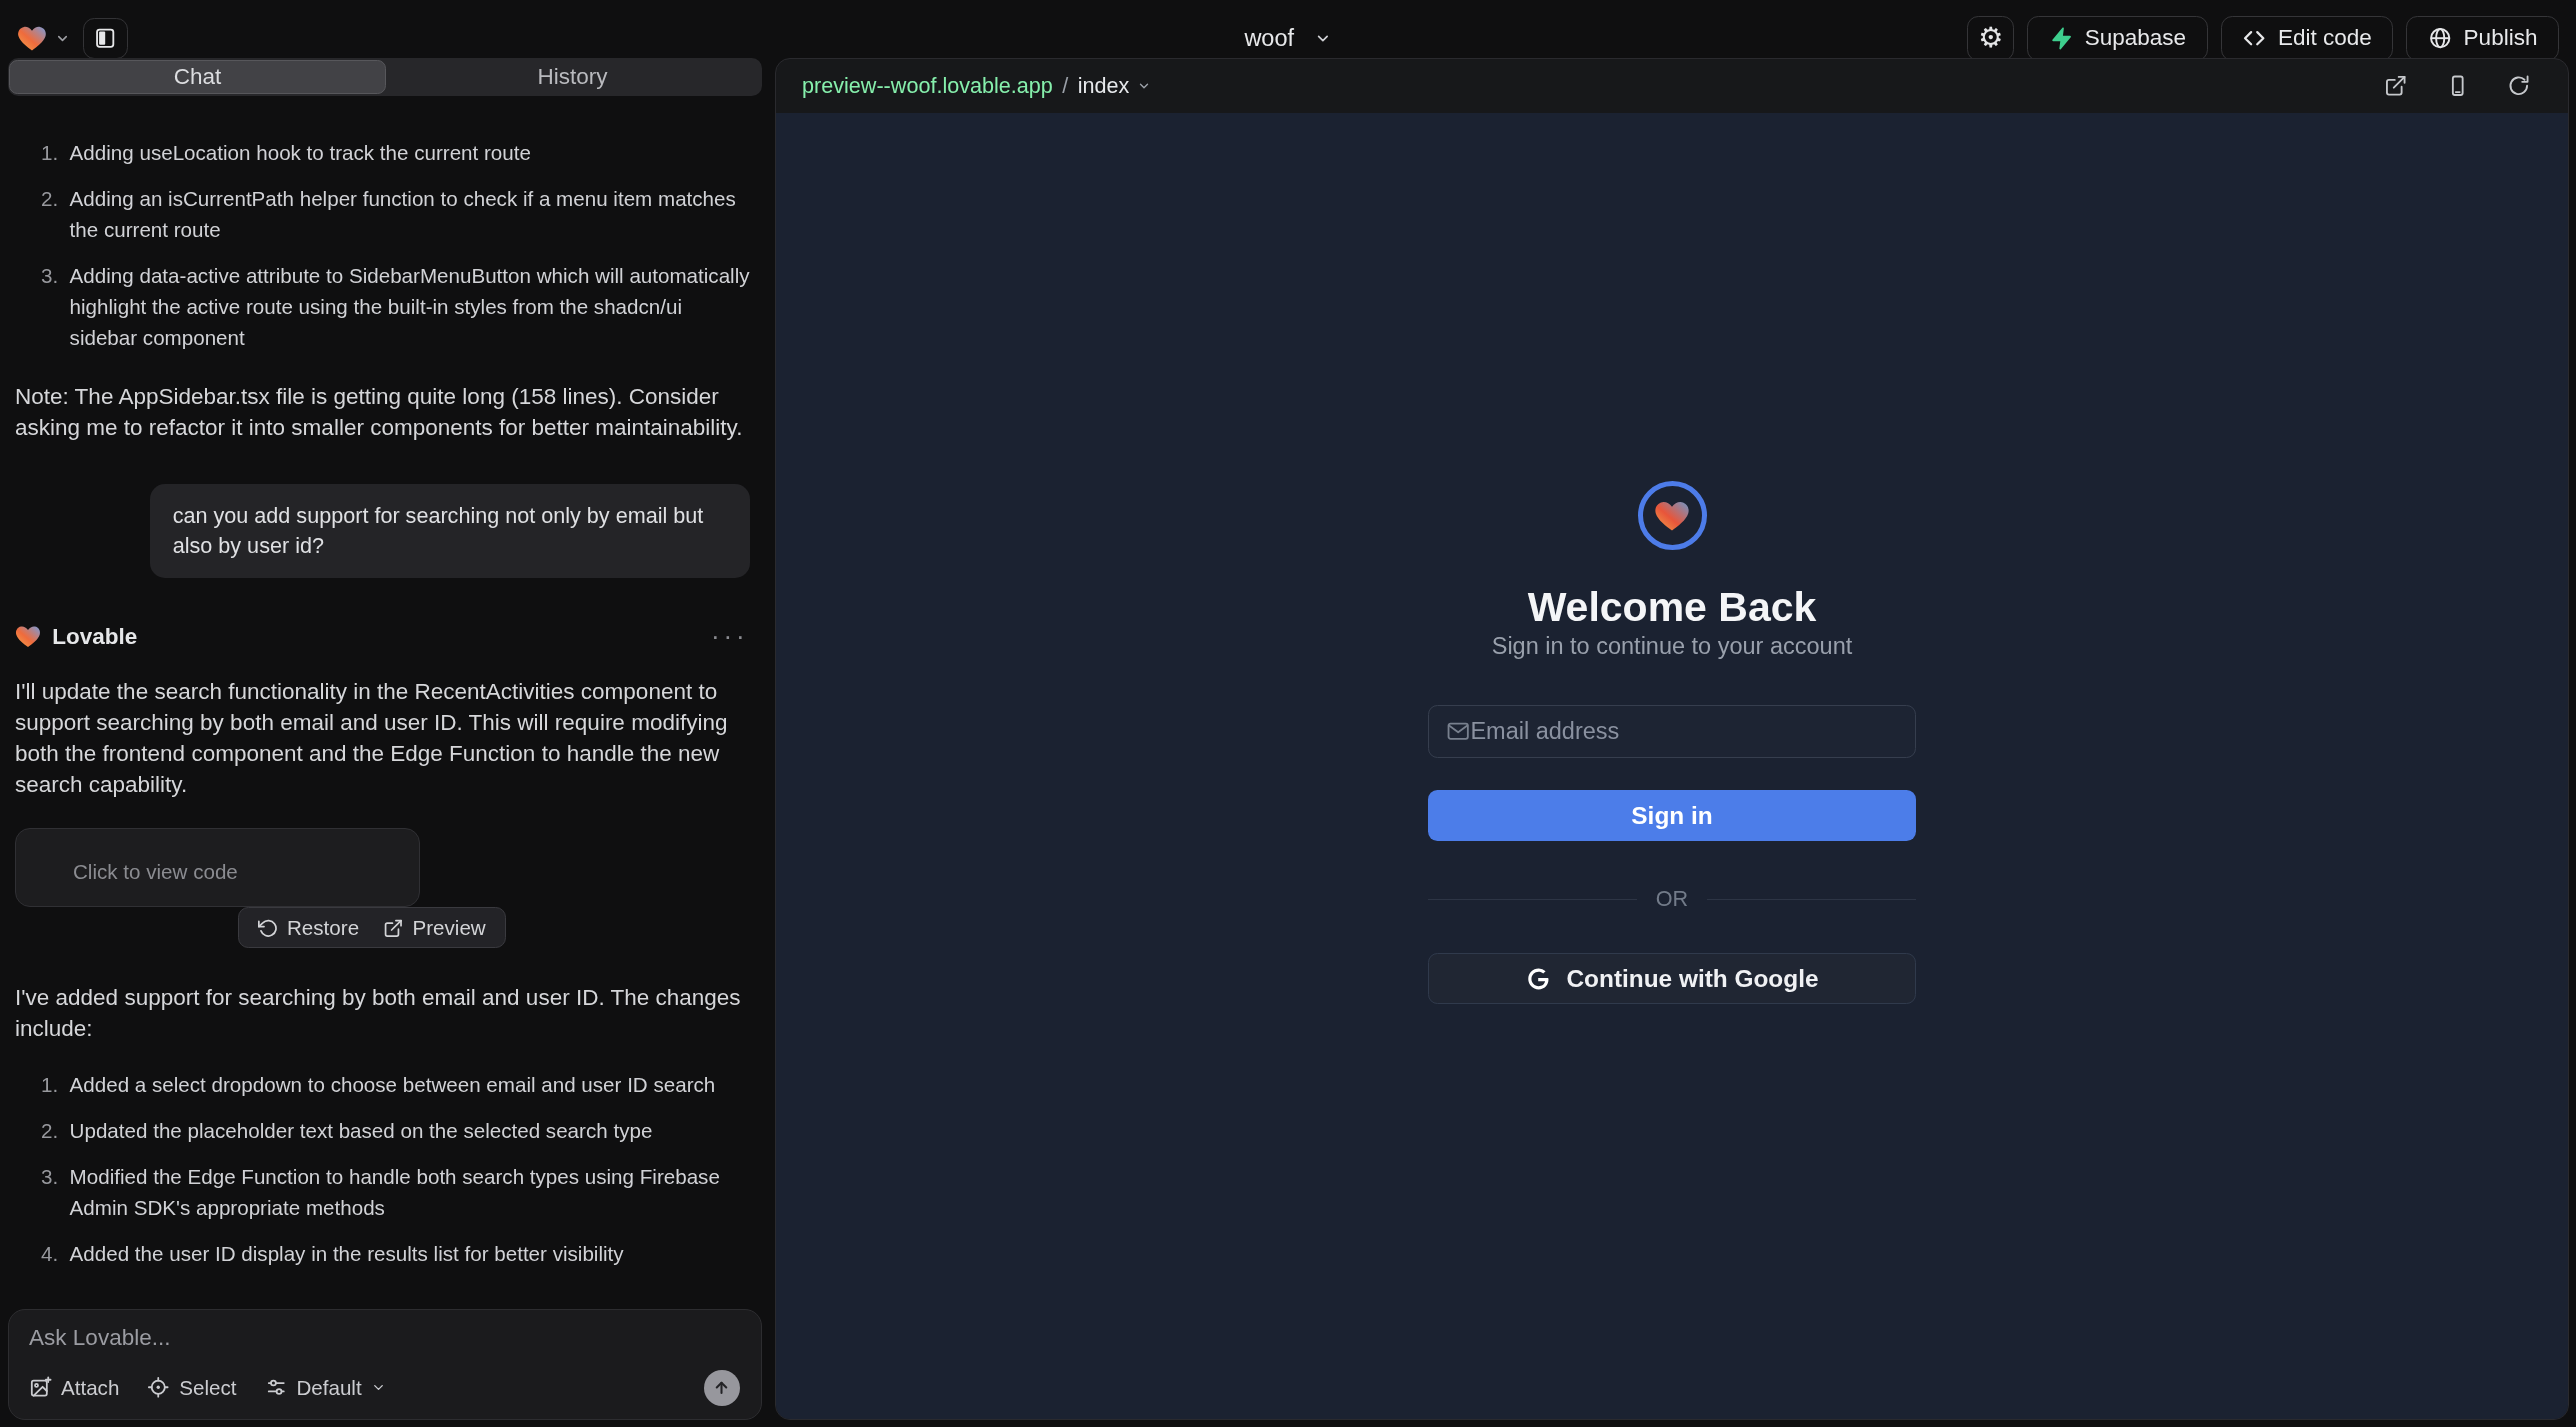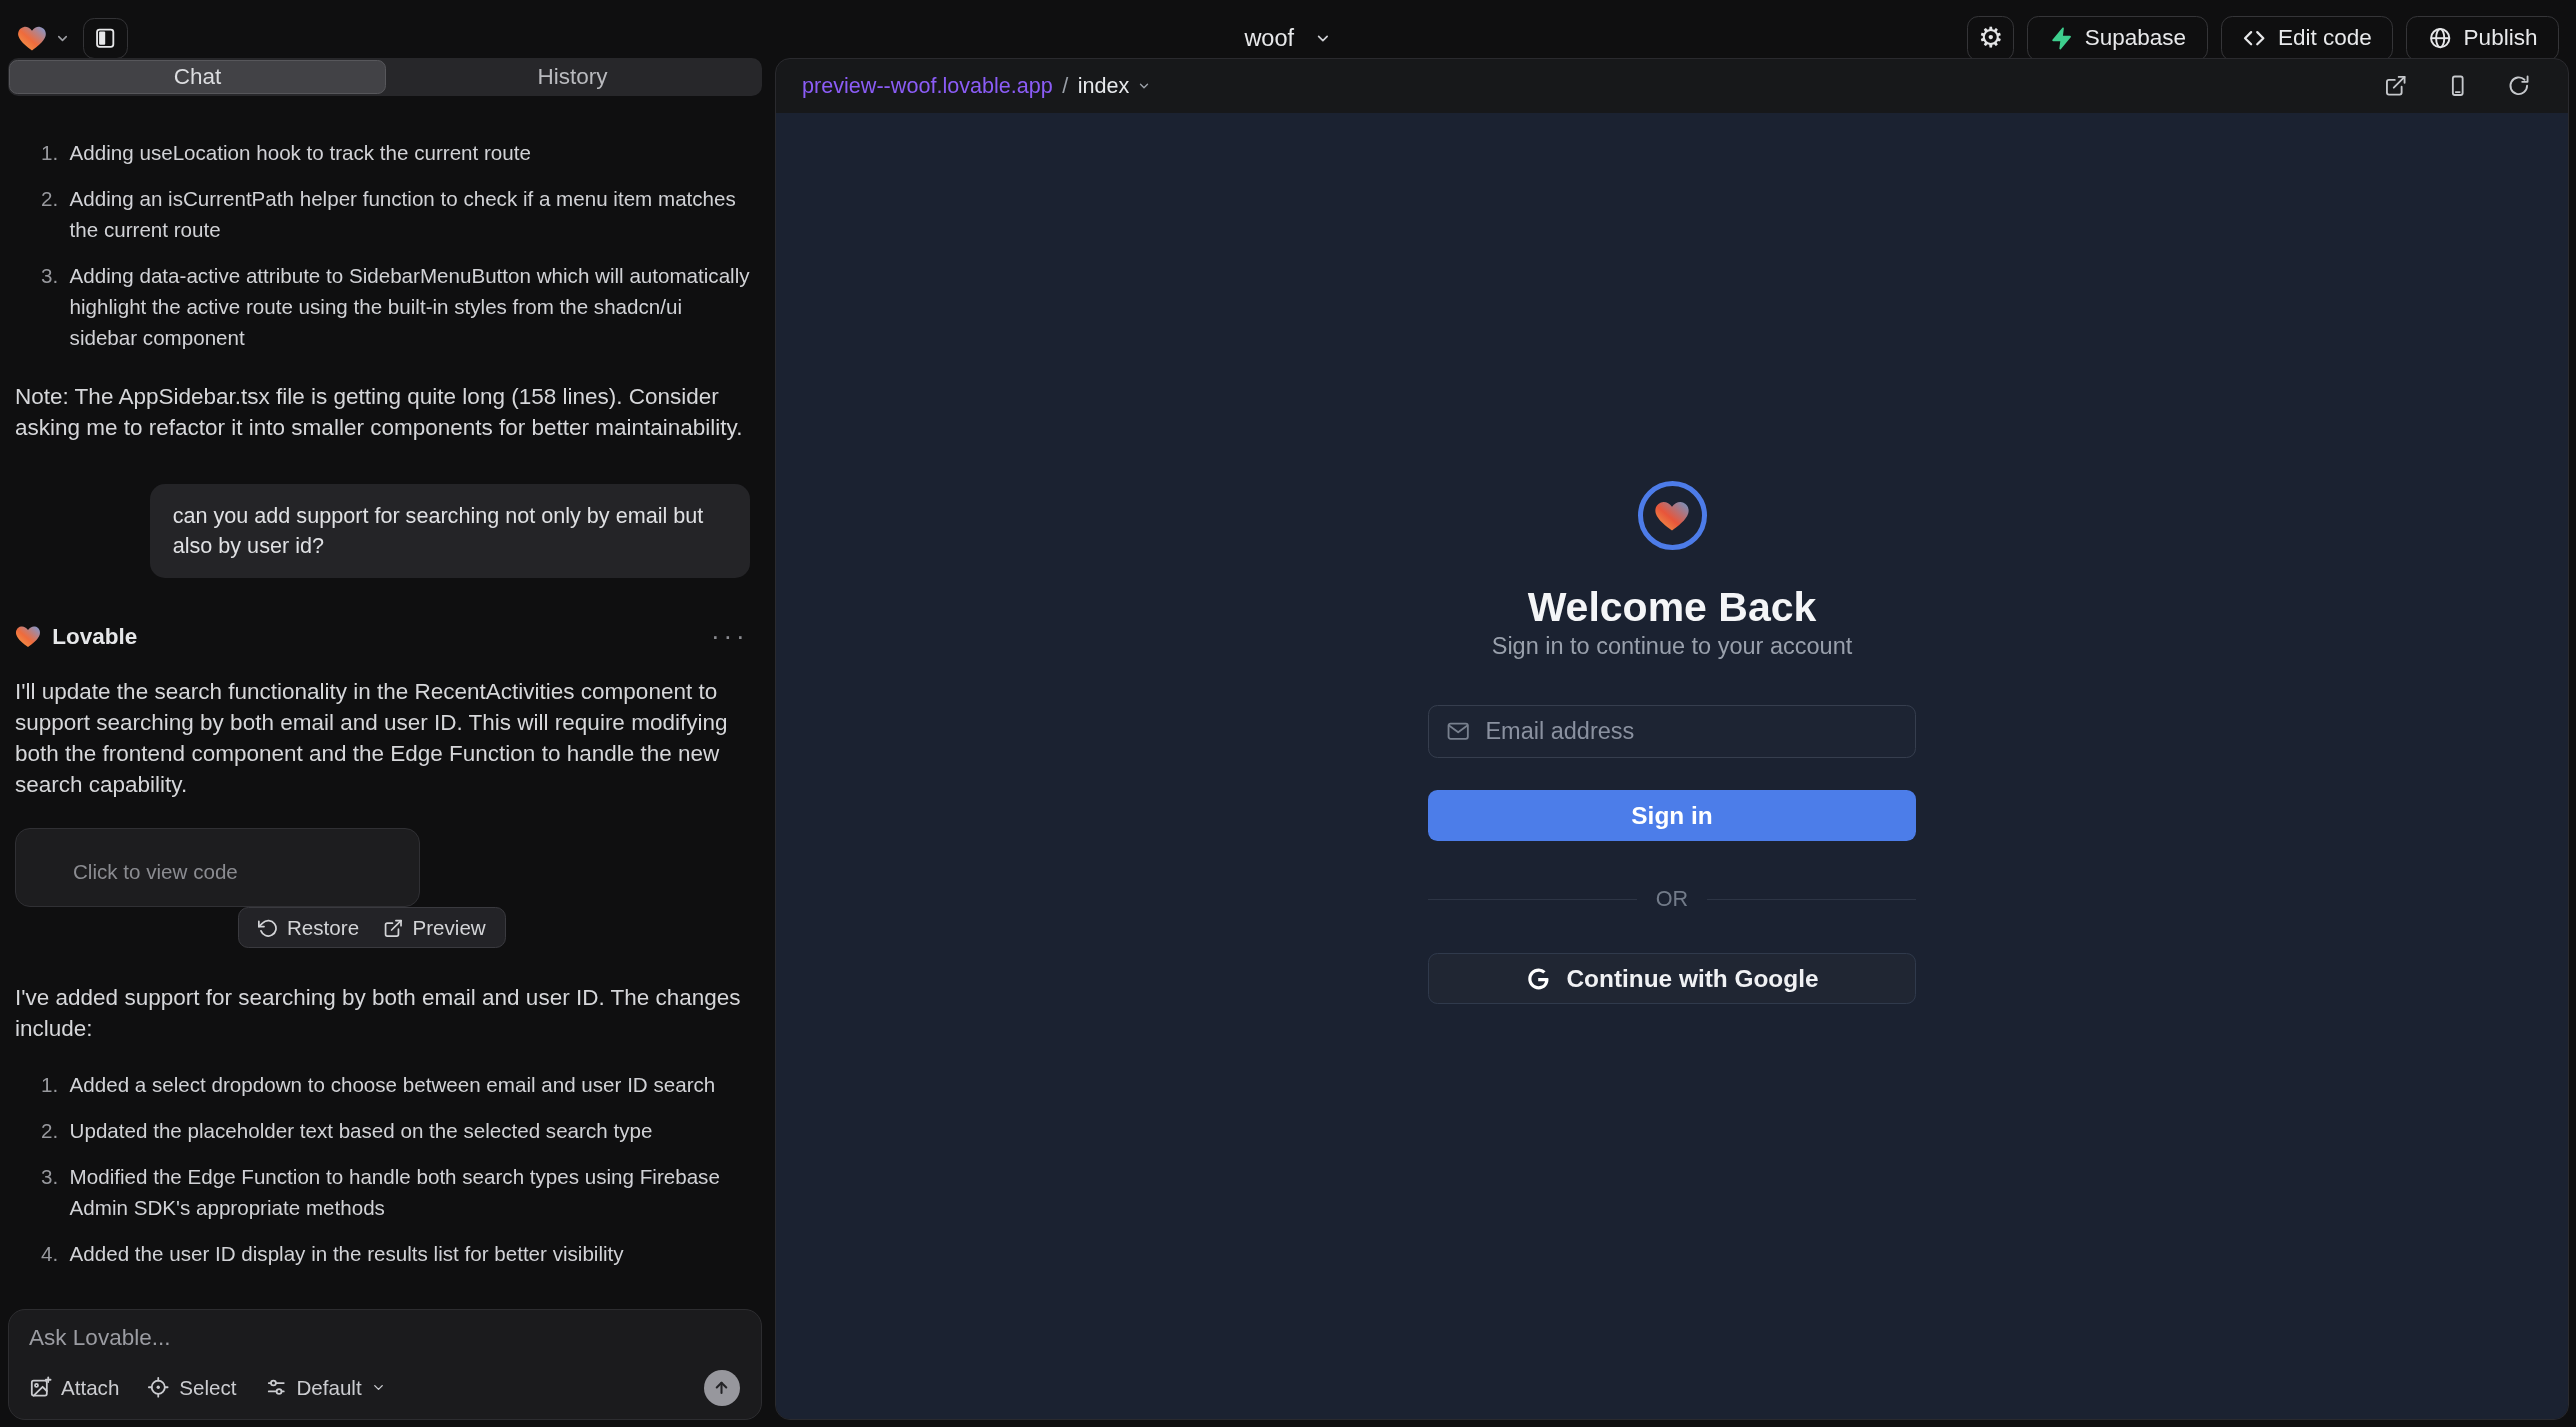--- a/index.html
+++ b/index.html
@@ -46,31 +46,31 @@
   .composer { margin:11.3px 7.5px 7.5px; height:111px; background:#1b1b1d; border:0.9px solid #2d2d30; border-radius:17px; padding:15px 20.6px 13px; display:flex; flex-direction:column; }
   .composer textarea { background:transparent; border:none; outline:none; resize:none; font-family:inherit; font-size:22.5px; color:#dddee1; width:100%; height:36px; }
   .composer textarea::placeholder { color:#9b9ca2; }
   .composer-row { margin-top:auto; display:flex; align-items:center; gap:28px; }
   .comp-item { display:flex; align-items:center; gap:9.4px; font-size:20.6px; color:#cbccd0; cursor:pointer; }
   .send-btn { margin-left:auto; width:36px; height:36px; border-radius:50%; background:#97979d; border:none; display:flex; align-items:center; justify-content:center; cursor:pointer; }
 
   
   .preview { position:absolute; left:775px; top:58px; width:1794px; height:1362px; border:0.9px solid #2a2a2e; border-radius:15px; background:#17181a; overflow:hidden; }
   .pv-header { height:54px; display:flex; align-items:center; padding:0 26px; font-size:21.6px; }
-  .pv-url { color:#8b5cf6; }
+  .pv-url { color:#86efac; }
   .pv-sep { color:#9ba0a8; margin:0 9.4px; }
   .pv-page { color:#e7e9ec; display:flex; align-items:center; gap:7.5px; cursor:pointer; }
   .pv-icons { margin-left:auto; display:flex; align-items:center; gap:38px; padding-right:11.3px; }
   .pv-icons .pvi { cursor:pointer; display:flex; }
   .pv-content { position:absolute; left:0; top:54px; right:0; bottom:0; background:#1b2231; display:flex; justify-content:center; }
   .signin { width:488px; margin-top:368px; display:flex; flex-direction:column; align-items:center; }
   .ring-logo { width:69px; height:69px; border-radius:50%; border:5.6px solid #4d7ce9; display:flex; align-items:center; justify-content:center; }
   .signin-title { margin-top:34px; font-size:41px; font-weight:bold; color:#f4f5f7; }
   .signin-sub { margin-top:2px; font-size:23.5px; color:#99a0ac; }
-  .field { margin-top:0; width:100%; height:53px; background:#1d2433; border:1.4px solid #363e4e; border-radius:9.4px; display:flex; align-items:center; gap:15px; padding:0 17px; }
+  .field { margin-top:0; width:100%; height:53px; background:#1d2433; border:1.4px solid #363e4e; border-radius:9.4px; display:flex; align-items:center; padding:0 17px; }
   .field input { flex:1; background:transparent; border:none; outline:none; font-family:inherit; font-size:23.5px; color:#d7dbe2; }
   .field input::placeholder { color:#8a91a0; }
   .f1 { margin-top:45px; } .f2 { margin-top:29px; }
   .signin-btn { margin-top:32px; width:100%; height:51px; border:none; border-radius:9.4px; background:#4c7de9; color:#ffffff; font-family:inherit; font-size:24.4px; font-weight:bold; cursor:pointer; }
   .or-row { margin-top:45px; width:100%; display:flex; align-items:center; gap:19px; }
   .or-line { flex:1; height:0.9px; background:#2d3545; }
   .or-text { font-size:21.6px; color:#727b89; }
   .google-btn { margin-top:41px; width:100%; height:51px; border:0.9px solid #303a4c; border-radius:9.4px; background:#202633; color:#f0f1f4; font-family:inherit; font-size:24.4px; font-weight:bold; display:flex; align-items:center; justify-content:center; gap:15px; cursor:pointer; }
 
   svg { display:block; }

